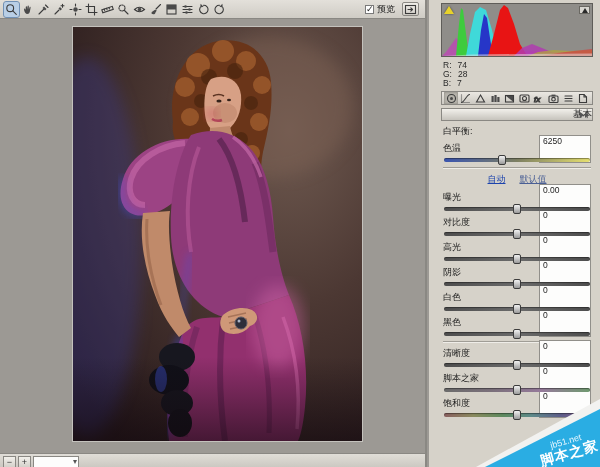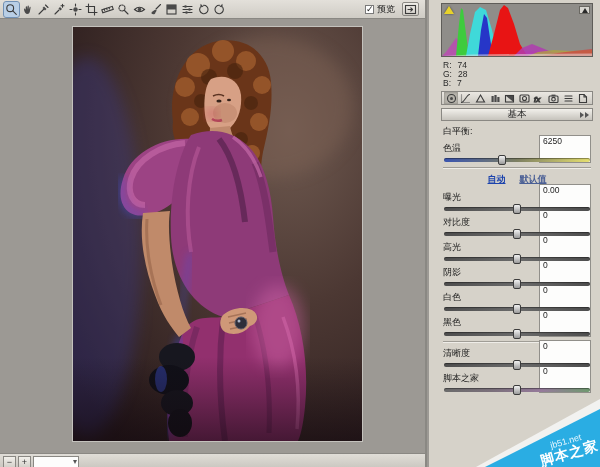--- a/index.html
+++ b/index.html
@@ -36,21 +36,21 @@
 
   .info { display:flex; margin:3px 7px 2px 12px; padding:1px 2px; }
   .rgbcol { width:46px; line-height:9px; font-size:8.5px; color:#2a2a2a; }
   .rgbcol div { display:flex; gap:6px; }
   .metacol { flex:1; text-align:center; font-size:8.5px; color:#2a2a2a; line-height:10px; padding-top:2px; }
 
   .tabs { margin:2px 7px 0 12px; height:14px; border:1px solid #8a8883; background:linear-gradient(#ebe8e2,#ccc9c2); display:flex; align-items:center; justify-content:space-around; padding:0 2px; }
   .tab { width:14px; height:12px; display:flex; align-items:center; justify-content:center; border-radius:1px; }
   .tab.sel { background:#b5b2aa; box-shadow:inset 0 0 2px #77756f; }
 
-  .sec-header { margin:3px 7px 0 12px; height:13px; border:1px solid #8a8883; background:linear-gradient(#f2f0eb,#c6c3bc); display:flex; align-items:center; justify-content:center; position:relative; font-size:9.5px; color:#222; }
+  .sec-header { margin:3px 7px 0 12px; height:13px; border:1px solid #8a8883; background:linear-gradient(#f2f0eb,#c6c3bc); display:flex; align-items:center; justify-content:flex-end; position:relative; font-size:9.5px; color:#222; }
   .dbl-caret { position:absolute; right:3px; top:3px; display:flex; gap:1px; }
   .dbl-caret i { width:0; height:0; border-top:3px solid transparent; border-bottom:3px solid transparent; border-left:4px solid #555; }
 
   .pbody { margin:4px 9px 0 14px; }
   .wb-row { display:flex; align-items:center; gap:0; margin-bottom:4px; }
   .wb-label { font-size:9px; white-space:nowrap; }
   .wb-select { flex:1; height:14px; background:#fdfdfc; border:1px solid #918f8a; box-shadow:inset 0 1px 1px #ccc; display:flex; align-items:center; justify-content:space-between; padding:0 3px; font-size:9px; }
   .wb-select .arrow { font-size:8px; color:#555; }
 
   .srow { margin-bottom:5px; }
@@ -60,21 +60,21 @@
   .track { position:relative; height:4px; border-radius:2px; margin:3px 1px 0 1px; box-shadow:inset 0 1px 1px rgba(0,0,0,.4); }
   .track-plain { background:linear-gradient(to right,#4e4e4e,#6b6b6b,#4e4e4e); }
   .track-temp  { background:linear-gradient(to right,#3a55b0,#7d7f62,#e6e070); }
   .track-tint  { background:linear-gradient(to right,#4aa04a,#9a969a,#b05ab0); }
   .track-vib   { background:linear-gradient(to right,#6b6b6b,#7b707b,#967a9b,#6f9a6f); }
   .track-sat   { background:linear-gradient(to right,#8a6060,#8a8a5e,#5e8a5e,#5e8a8a,#5e5e8a,#8a5e8a); }
   .thumb { position:absolute; top:-3px; width:8px; height:10px; background:linear-gradient(#f2f2f2,#9a9a9a); border:1px solid #3c3c3c; border-radius:2px; transform:translateX(-50%); }
 
   .divider { border-top:1px solid #a09d96; border-bottom:1px solid #efede8; margin:4px 0 4px 0; }
   .links { display:flex; justify-content:center; gap:14px; margin:2px 0 5px 0; }
-  .links span { font-size:9px; text-decoration:underline; cursor:pointer;font-weight:bold; }
+  .links span { font-size:9px; text-decoration:underline; cursor:pointer; }
   .link-auto { color:#1d44ad; }
   .link-default { color:#4a5f95; }
 
   
   .wm-white { position:absolute; right:0; bottom:0; width:124px; height:68px; background:#f2f2f0; clip-path:polygon(100% 0,0 100%,100% 100%); }
   .wm { position:absolute; right:0; bottom:0; width:115px; height:58px; background:#2aade3; clip-path:polygon(100% 0,0 100%,100% 100%); }
   .wm-text { position:absolute; right:2px; bottom:6px; transform:rotate(-16deg); text-align:center; color:#fff; }
   .wm-site { font-size:9px; line-height:9px; color:#eaf8ff; }
   .wm-name { font-size:14px; font-weight:bold; line-height:15px; letter-spacing:1px; }
 
@@ -495,20 +495,29 @@
       <div class="srow">
         <div class="srow-top">
           <span class="slabel">脚本之家</span>
           <span class="sval">0</span>
         </div>
         <div class="track track-vib">
             <span class="thumb" style="left: 50%;"></span>
           </div>
       </div>
 
+      <div class="srow">
+        <div class="srow-top">
+          <span class="slabel">饱和度</span>
+          <span class="sval">0</span>
+        </div>
+        <div class="track track-sat">
+            <span class="thumb" style="left: 50%;"></span>
+          </div>
+      </div>
 
     </div>
   </div>
 
   <div class="wm-white"></div>
   <div class="wm">
     <div class="wm-text">
       <div class="wm-site">jb51.net</div>
       <div class="wm-name">脚本之家</div>
     </div>

